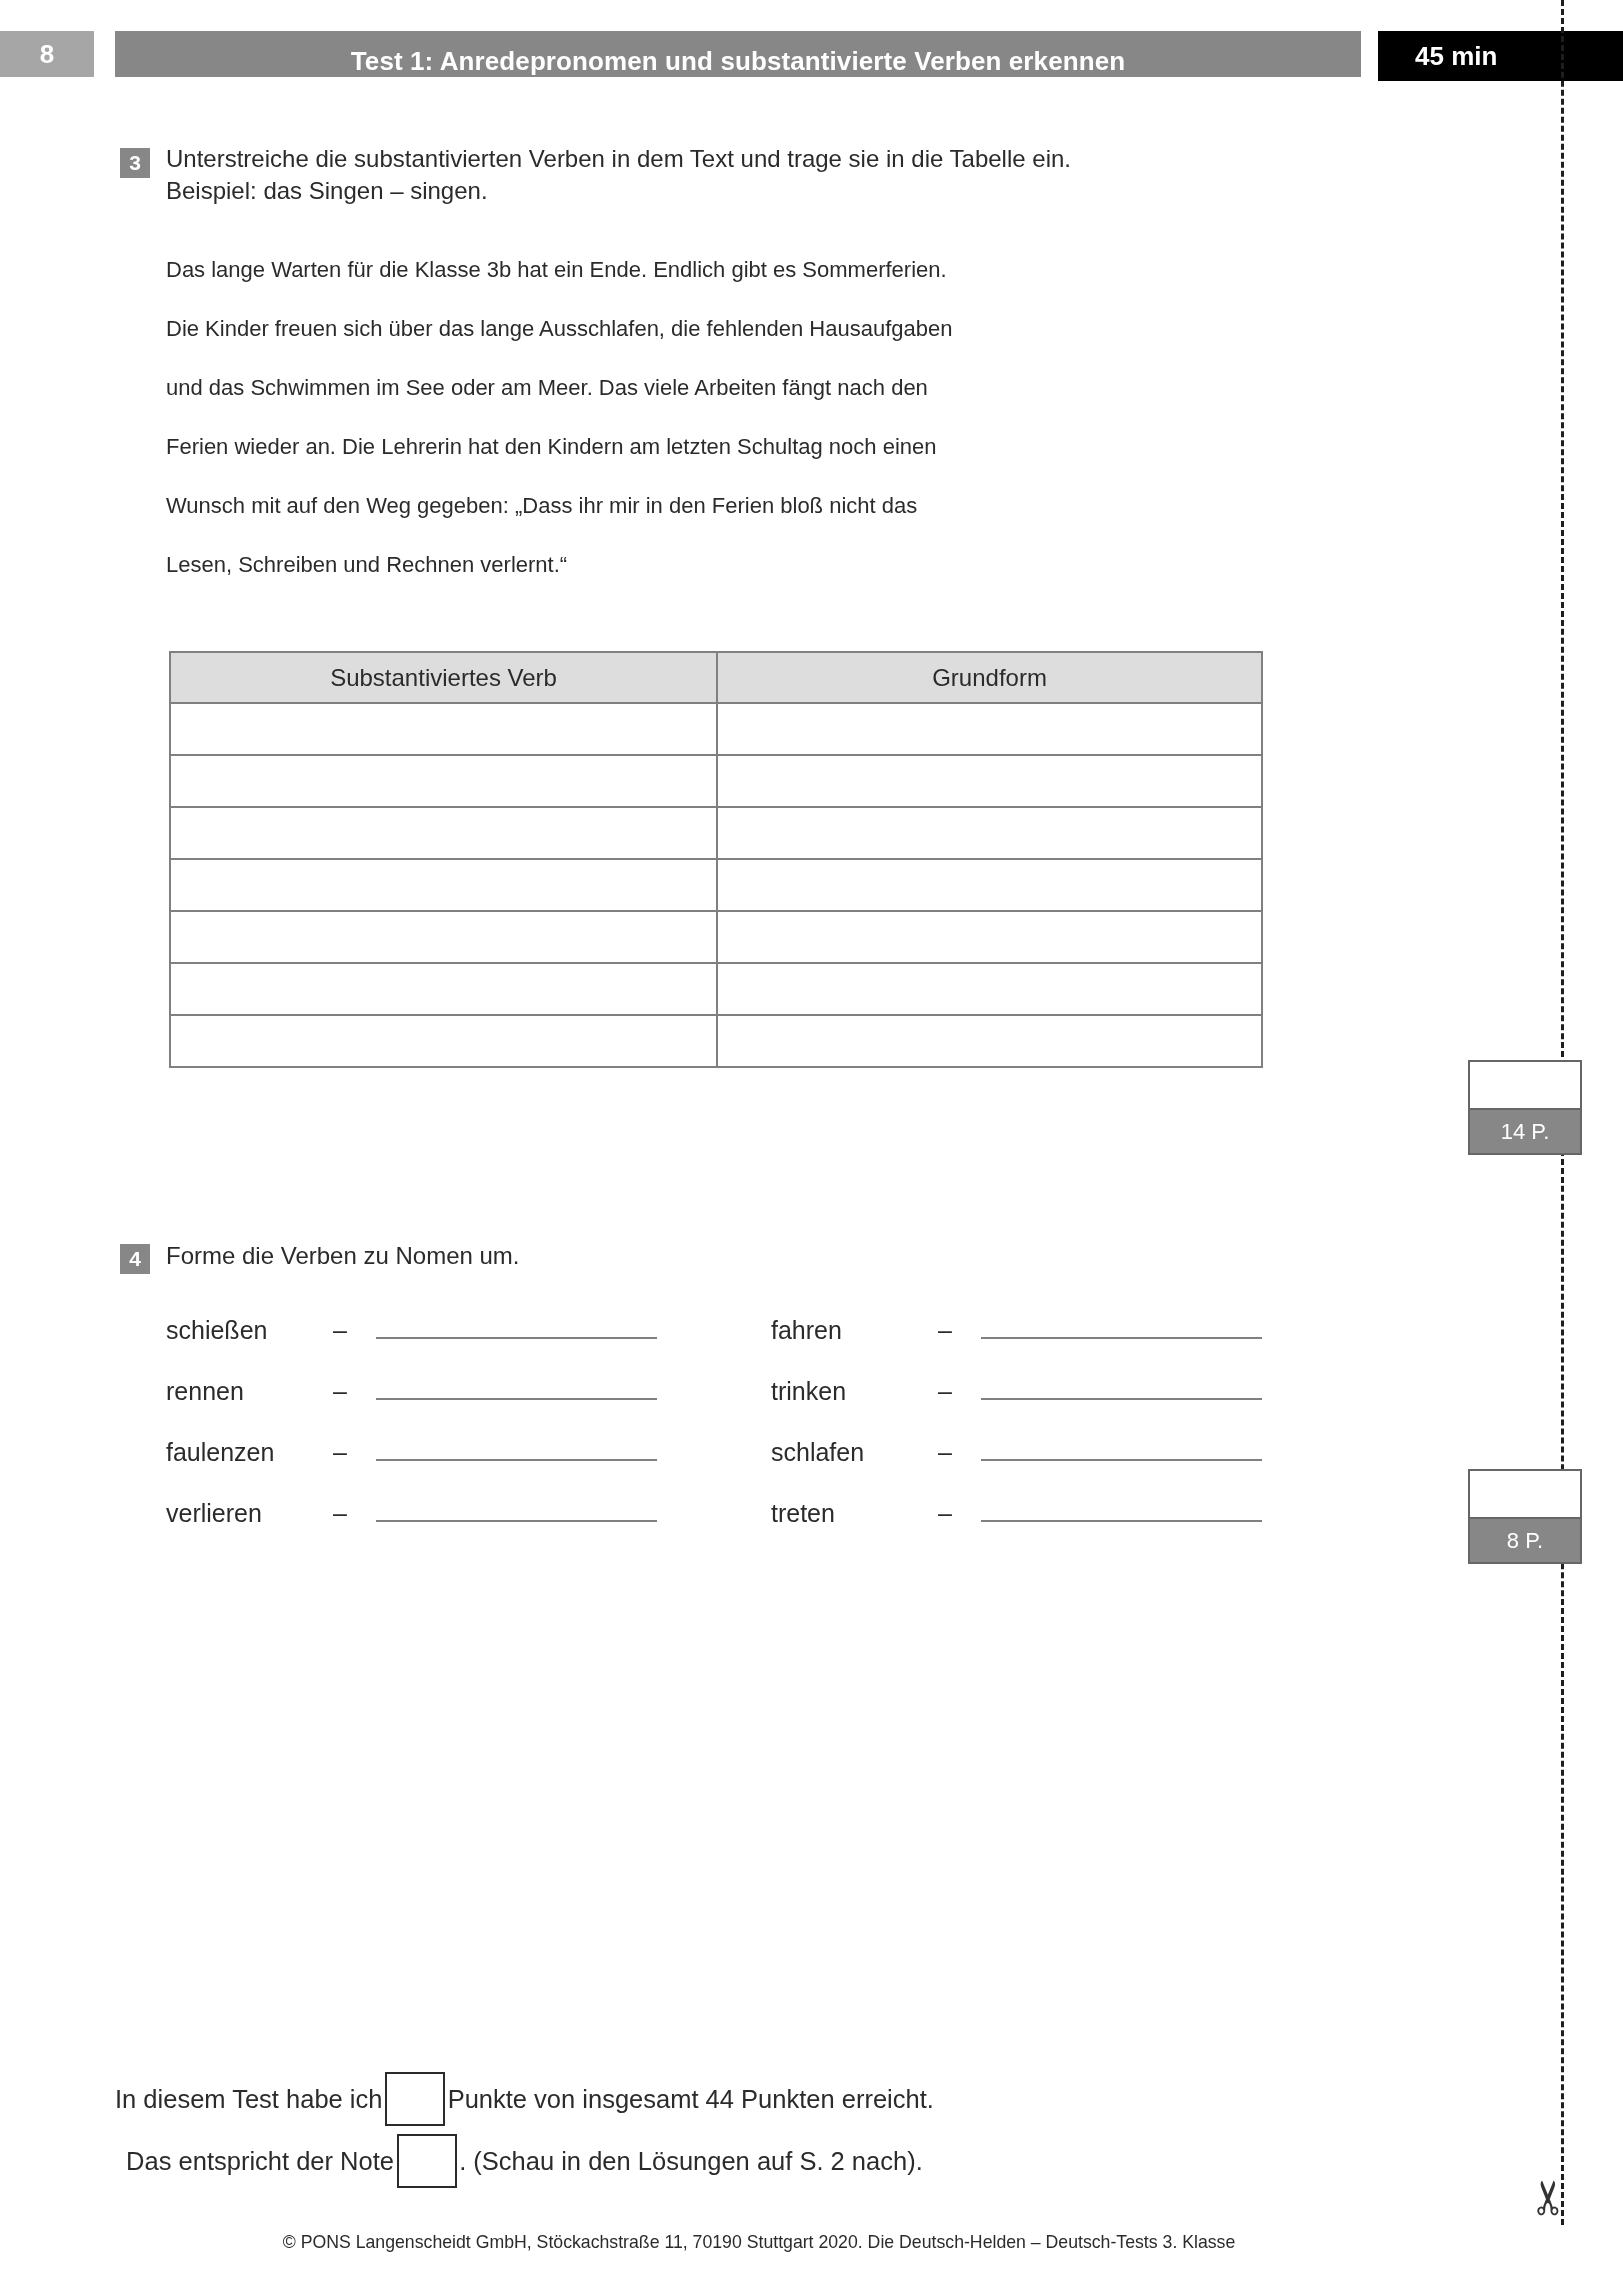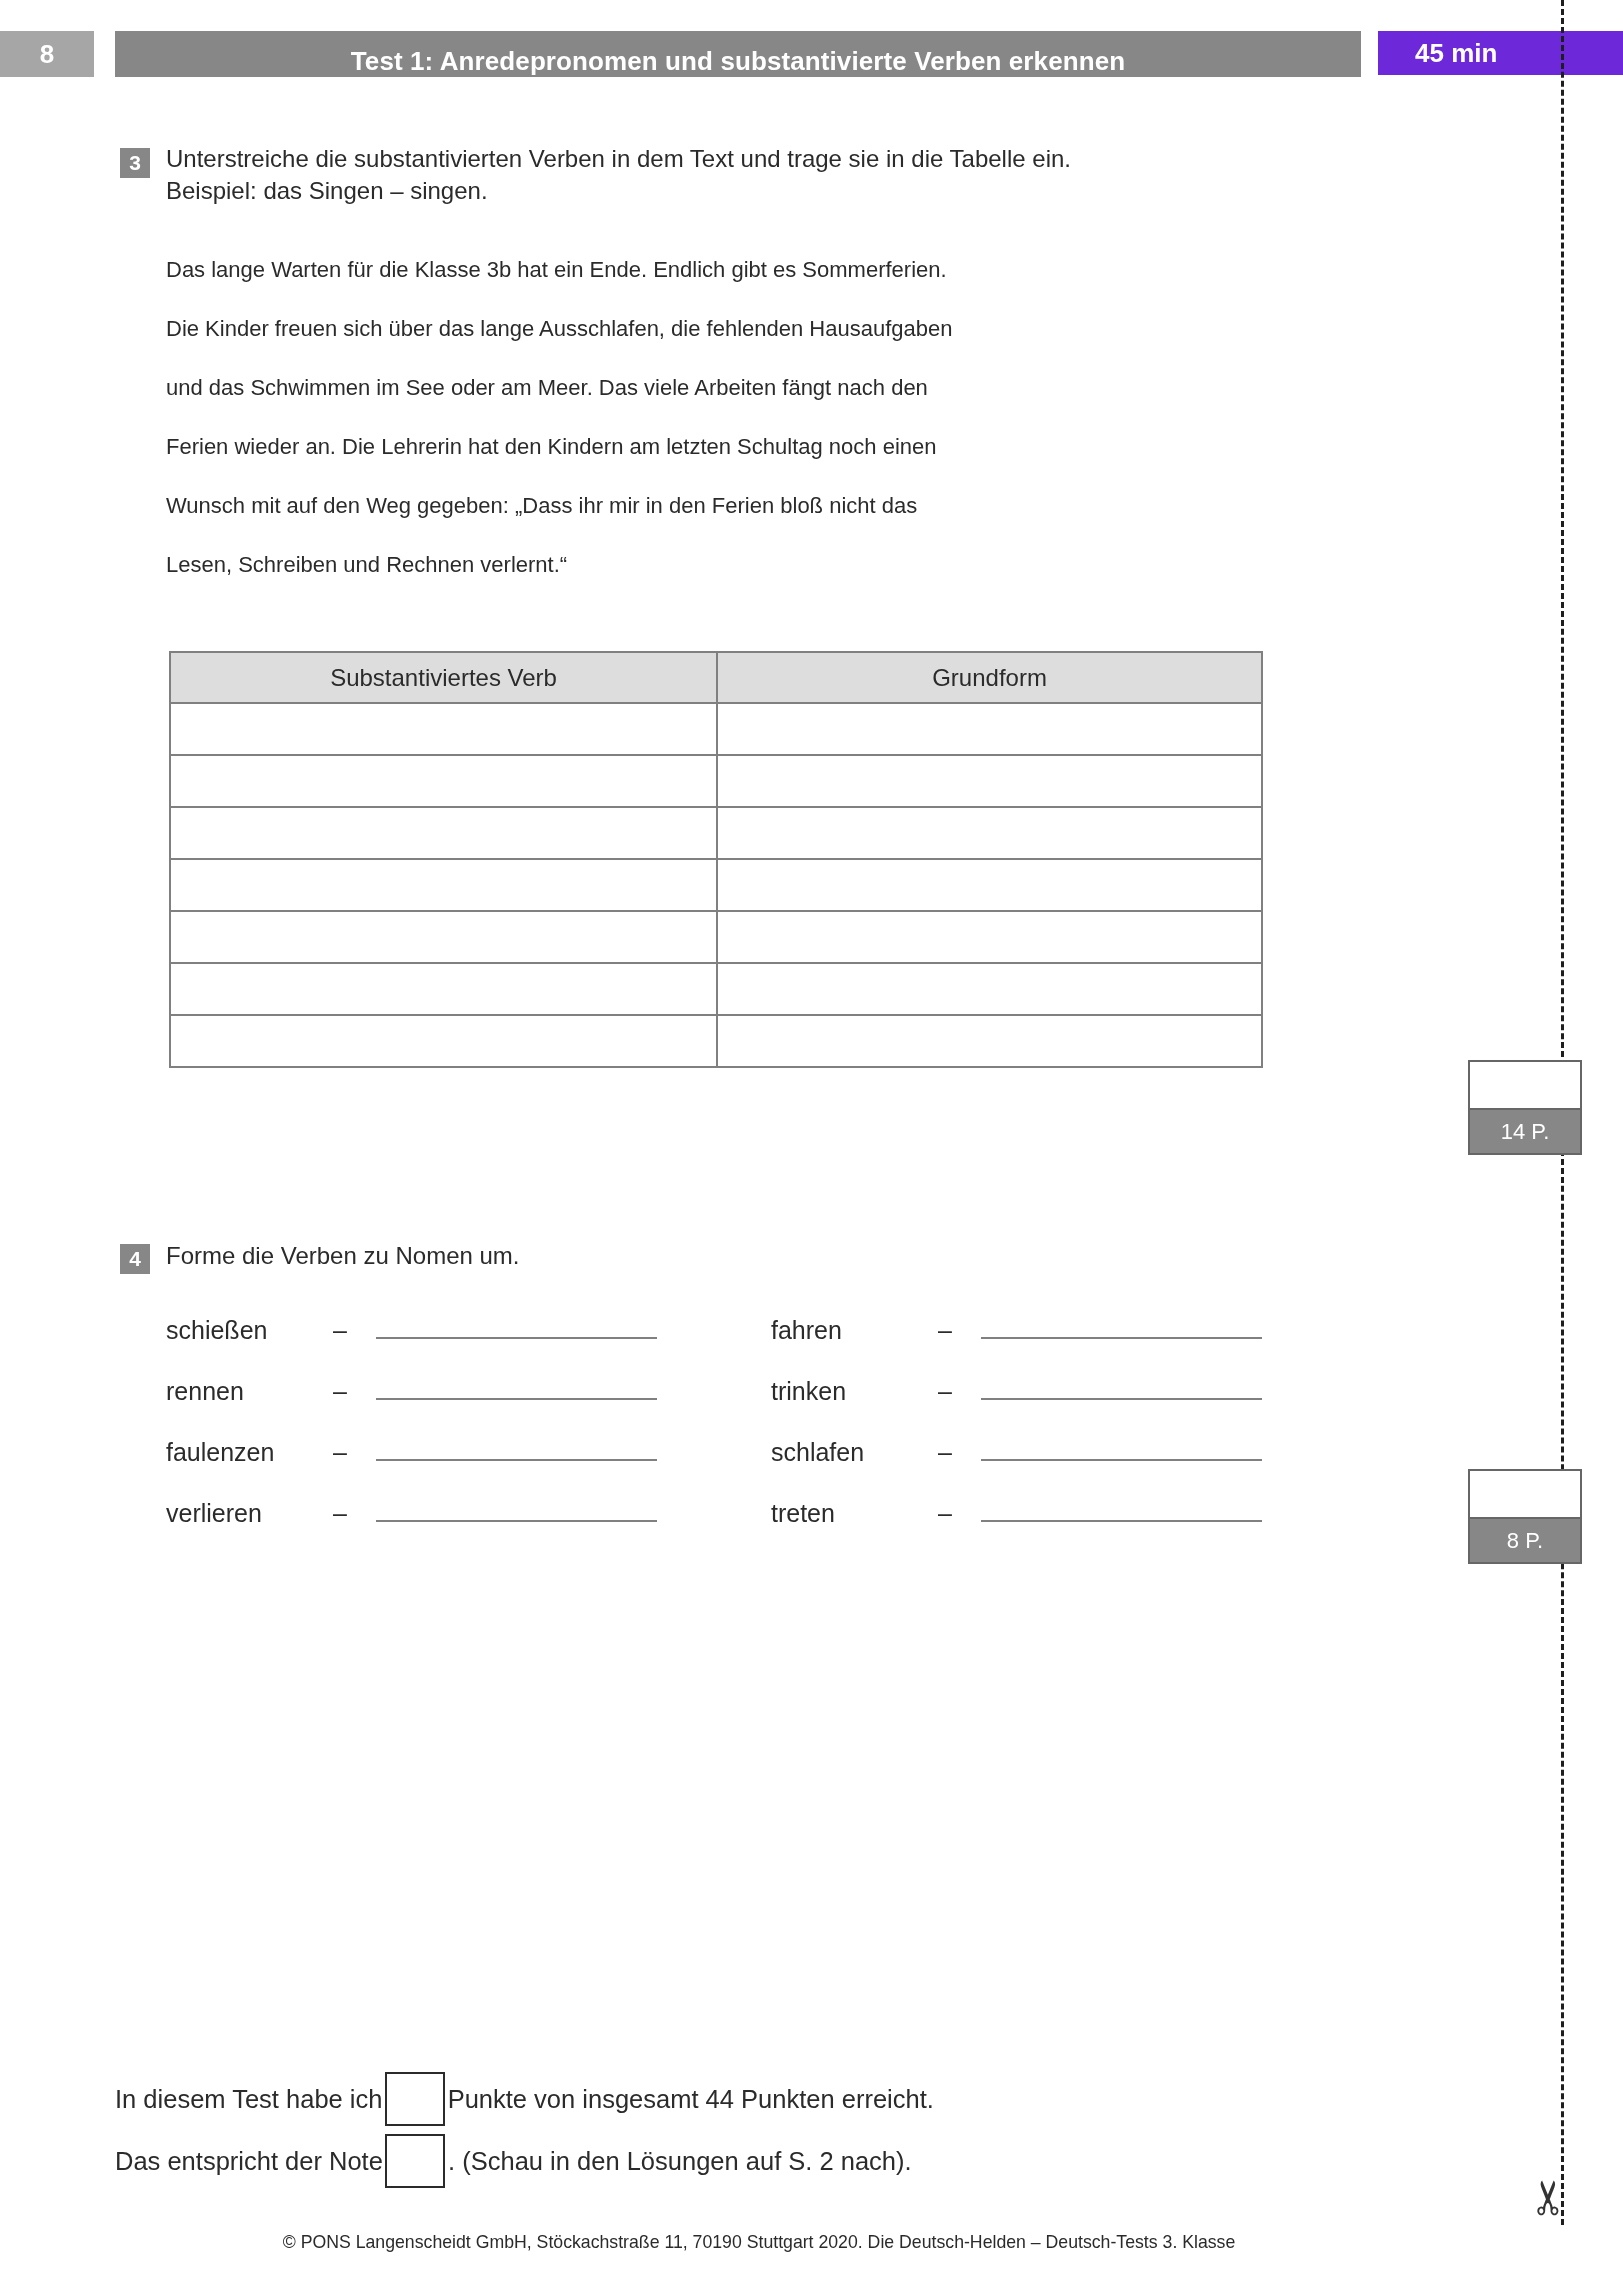--- a/index.html
+++ b/index.html
@@ -47,22 +47,22 @@
     display: flex;
     align-items: flex-end;
     justify-content: center;
     letter-spacing: 0.1px;
   }
   .time-bar {
     position: absolute;
     left: 1378px;
     top: 31px;
     width: 245px;
-    height: 44px;
-    background: #6d28d9;
+    height: 50px;
+    background: #000000;
     color: #ffffff;
     font-size: 26px;
     font-weight: bold;
     display: flex;
     align-items: center;
     padding-left: 37px;
     box-sizing: border-box;
   }
 
   
@@ -210,20 +210,21 @@
     position: absolute;
     left: 115px;
     top: 2068px;
     font-size: 25.5px;
     color: #2b2b2b;
   }
   .summary-row {
     display: flex;
     align-items: center;
     height: 62px;
+    justify-content: center;
   }
   .summary-row .txt { white-space: pre; }
   .inline-box {
     display: inline-block;
     width: 60px;
     height: 54px;
     border: 2.6px solid #2b2b2b;
     background: #ffffff;
     box-sizing: border-box;
     margin: 0 2.6px;

